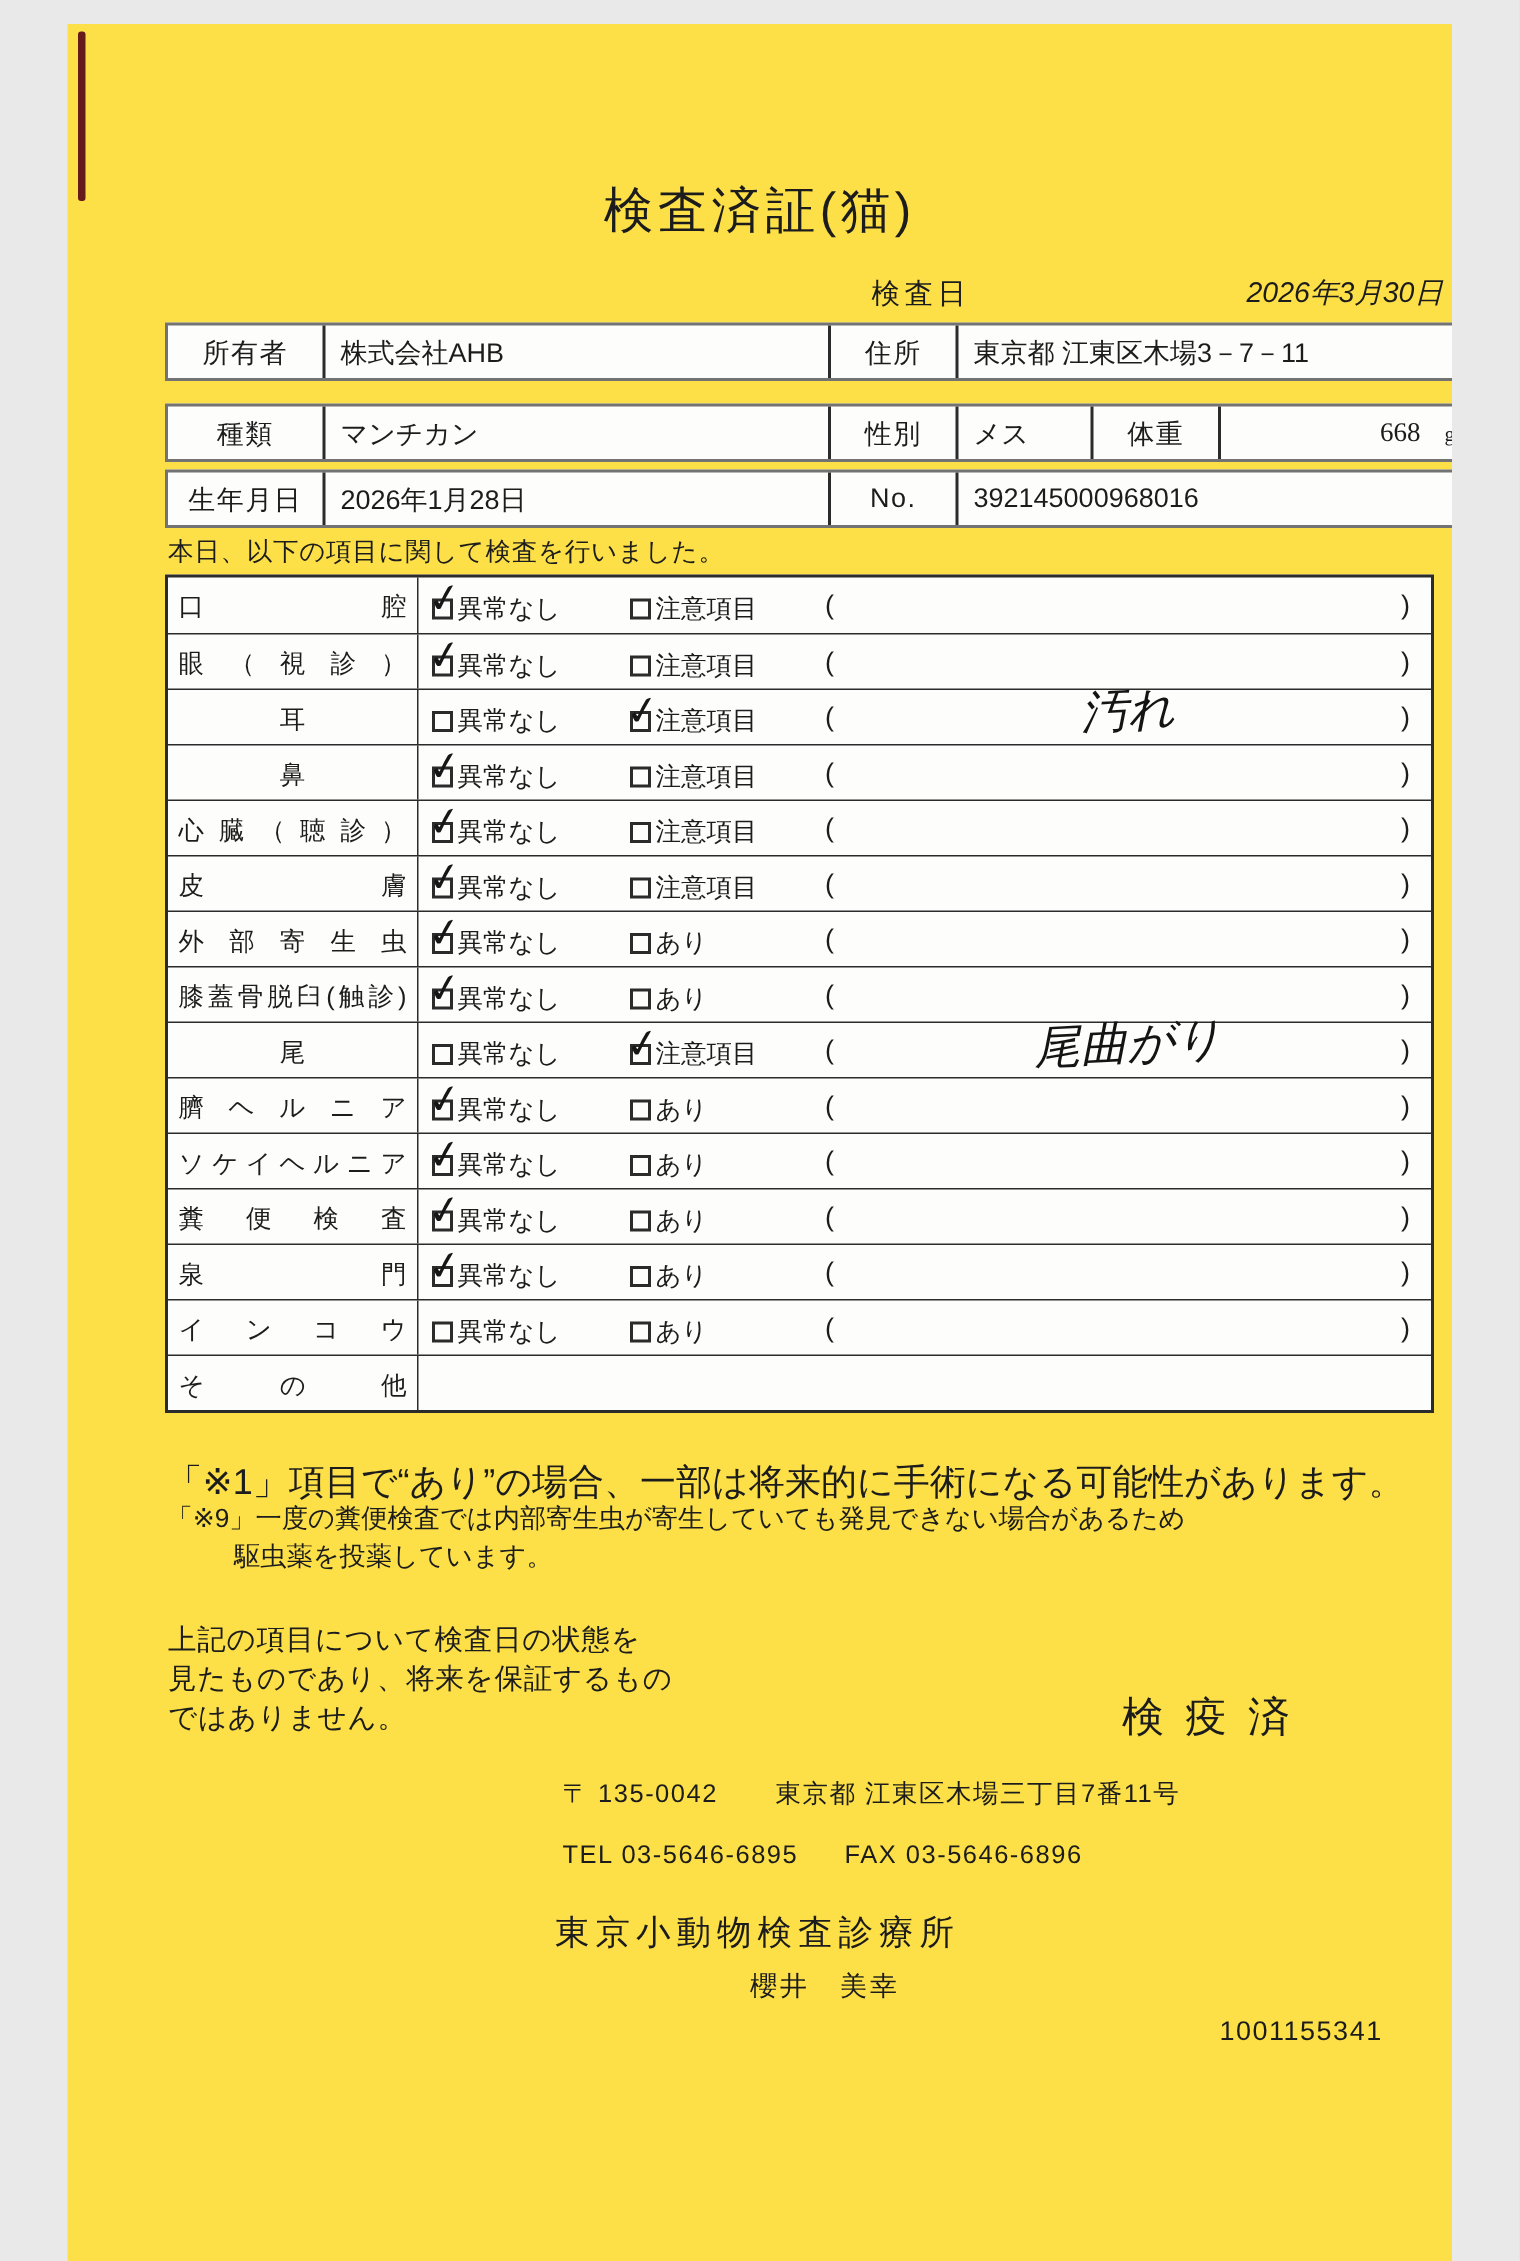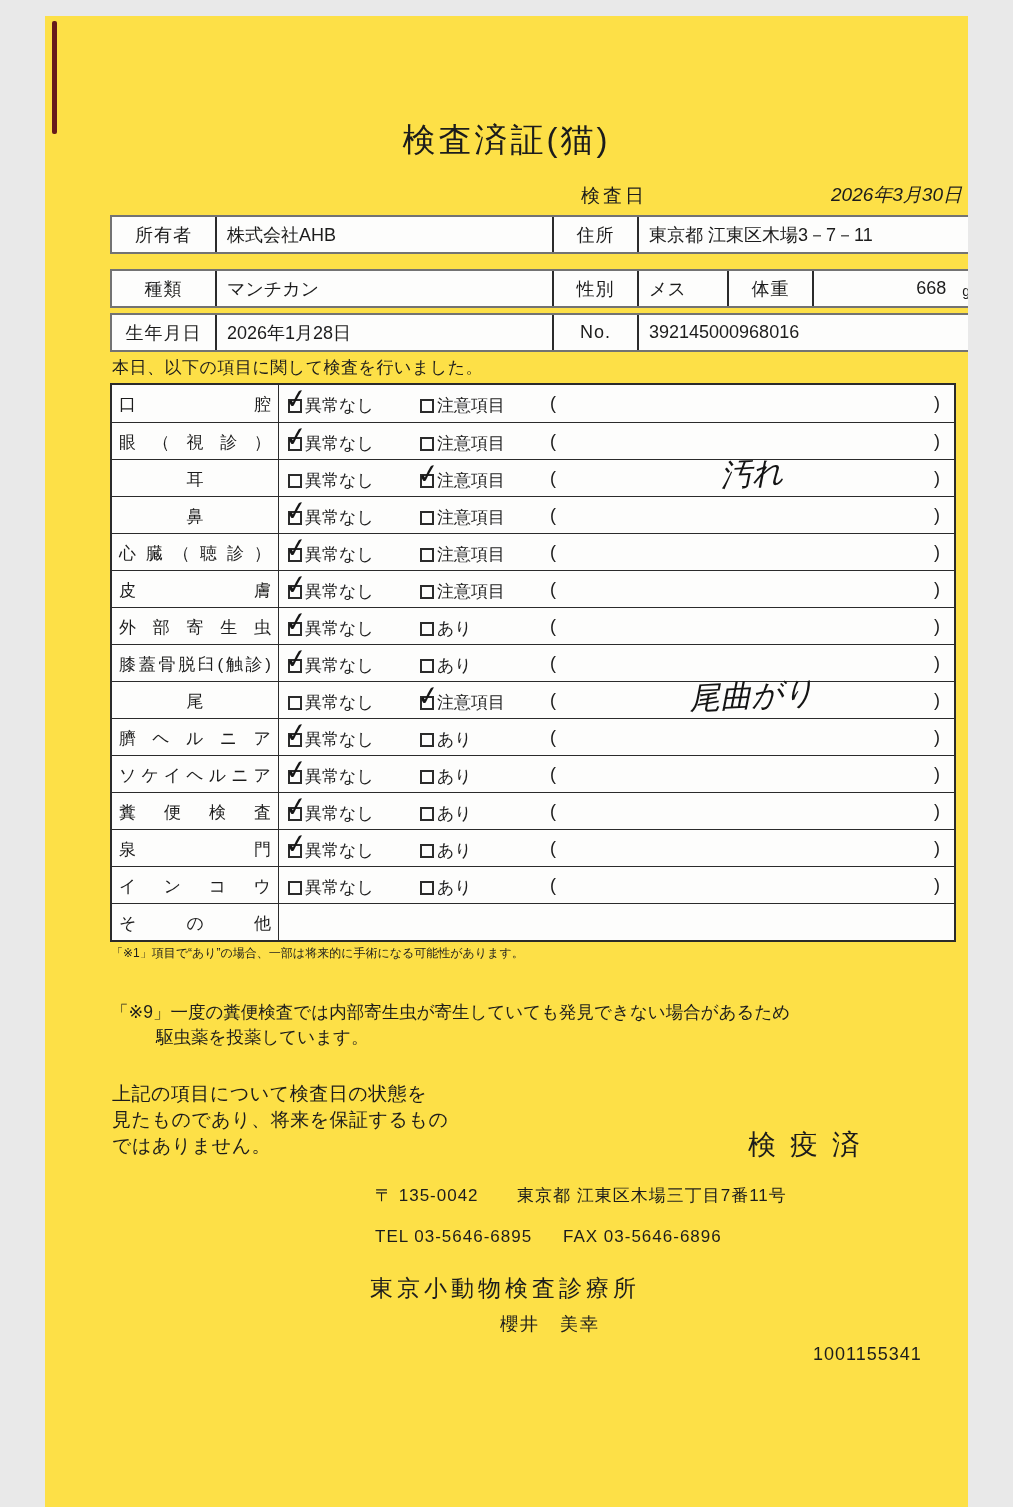--- a/index.html
+++ b/index.html
@@ -16,21 +16,21 @@
   .date-value { position:absolute; left:786px; top:166px; font-size:19px;font-style:italic; }
 
   
   .info-row { position:absolute; left:65px; width:876px; height:39px; border:2px solid #737373; display:flex; background:#fdfdfc; }
   .info-cell { display:flex; align-items:center; border-left:2px solid #2b2b2b; font-size:18px; overflow:hidden; white-space:nowrap; }
   .info-cell:first-child { border-left:none; }
   .cell-label { justify-content:center; letter-spacing:1px; flex:none; }
   .cell-value { padding-left:10px; flex:none; }
   .w103 { width:103px; } .w337 { width:337px; } .w85 { width:85px; } .w90 { width:90px; }
   .grow { flex:1 1 auto; }
-  .weight-cell { justify-content:flex-end; padding-right:14px; gap:16px; }
+  .weight-cell { justify-content:flex-end; padding-right:14px; gap:16px;font-family:Liberation Serif, serif; }
   .weight-unit { font-size:14px; padding-top:4px; }
 
   .intro { position:absolute; left:67px; top:340px; font-size:17px; letter-spacing:0.5px; }
 
   
   .exam-table { position:absolute; left:65px; top:367px; width:846px; border:2px solid #2b2b2b; background:#fdfdfc; }
   .exam-row { position:relative; height:37px; border-top:1.5px solid #2b2b2b; font-size:17px; }
   .exam-row:first-child { border-top:none;padding-left:27px; }
   .exam-label {
     position:absolute; left:0; top:0; height:100%; width:167px;
@@ -50,21 +50,21 @@
   .paren-open { left:438px; }
   .paren-close { left:822px; }
   .note {
     position:absolute; left:470px; width:340px; top:-7px; text-align:center;
     font-size:31px; font-family:"DejaVu Serif","Liberation Serif",serif;
     font-style:italic; transform:rotate(-3deg); white-space:nowrap; color:#141414;
   }
   .ref { position:absolute; left:856px; top:9px; font-size:17px; white-space:nowrap; }
 
   
-  .fn1 { position:absolute; left:66px; top:929px; font-size:12px; }
+  .fn1 { position:absolute; left:66px; top:956px; font-size:24px; }
   .fn2a { position:absolute; left:66px; top:984px; font-size:17.5px; }
   .fn2b { position:absolute; left:111px; top:1009px; font-size:17.5px; }
 
   
   .disclaimer { position:absolute; left:67px; top:1065px; font-size:19px; line-height:26px; letter-spacing:0.5px; }
   .stamp { position:absolute; left:703px; top:1110px; font-size:28px; letter-spacing:14px; white-space:nowrap; }
   .postal { position:absolute; left:330px; top:1168px; font-size:17px; letter-spacing:1px; }
   .addr2 { position:absolute; left:472px; top:1168px; font-size:17px; letter-spacing:1px; }
   .tel { position:absolute; left:330px; top:1211px; font-size:17px; letter-spacing:1px; }
   .fax { position:absolute; left:518px; top:1211px; font-size:17px; letter-spacing:1px; }

